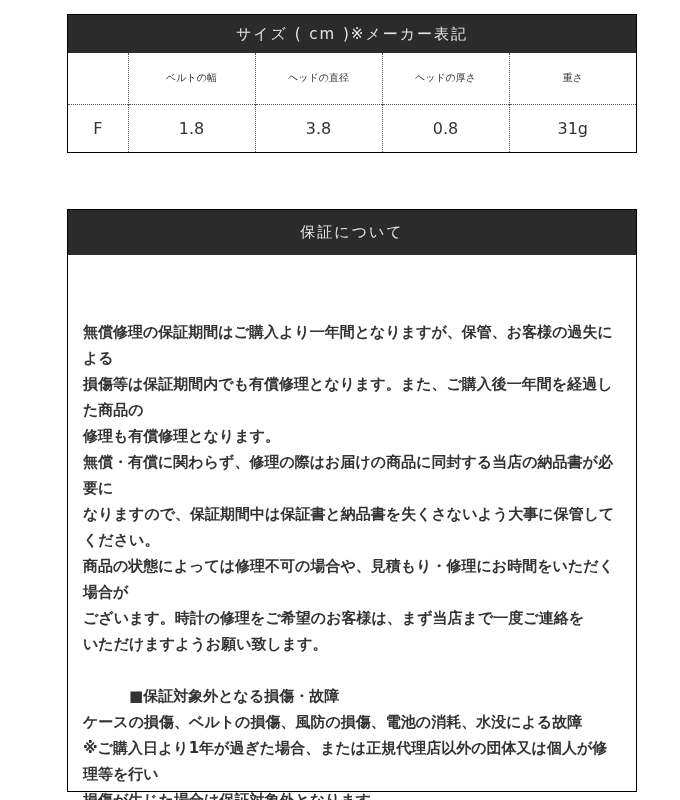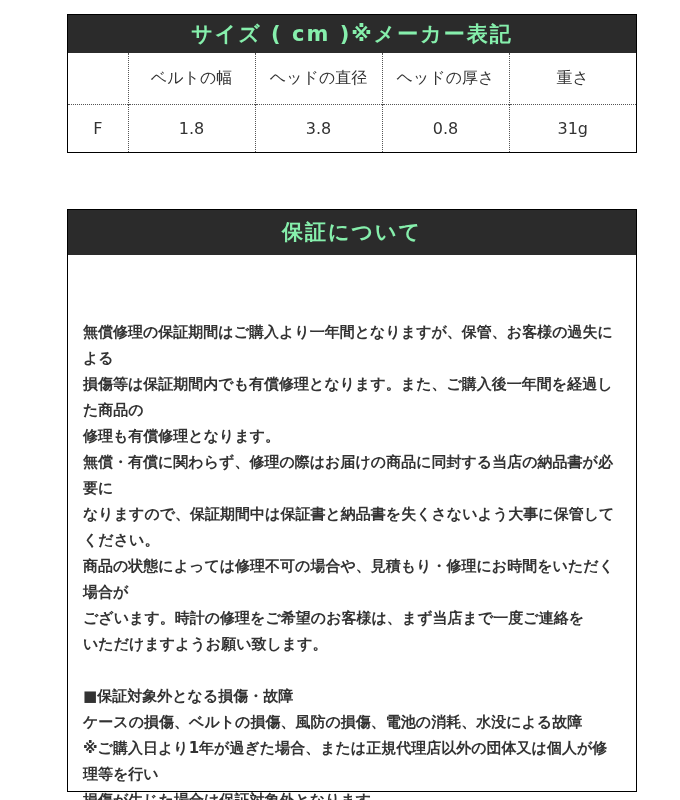--- a/index.html
+++ b/index.html
@@ -12,23 +12,23 @@
   }
   .box {
     position: absolute;
     left: 67px;
     width: 570px;
     border: 1px solid #000000;
     background: #ffffff;
   }
   .box-header {
     background: #2b2b2b;
-    color: #86efac;
-    font-weight: bold;
-    font-size: 21px;
+    color: #e5e5e5;
+    font-weight: normal;
+    font-size: 15px;
     text-align: center;
     letter-spacing: 2px;
   }
   
   #size-box { top: 14px; }
   #size-box .box-header {
     height: 38px;
     line-height: 38px;
   }
   #size-box table {
@@ -37,39 +37,39 @@
     table-layout: fixed;
   }
   #size-box th, #size-box td {
     text-align: center;
     vertical-align: middle;
     font-weight: normal;
     border-left: 1px dotted #555555;
   }
   #size-box th:first-child, #size-box td:first-child { border-left: none; }
   #size-box col.label-col { width: 60px; }
-  #size-box tr.cols-row th { height: 51px; font-size: 16px; }
+  #size-box tr.cols-row th { height: 51px; font-size: 10px; }
   #size-box tr.data-row td {
     height: 48px;
     font-size: 16px;
     border-top: 1px dotted #555555;
   }
   
   #warranty-box { top: 209px; height: 583px; }
   #warranty-box .box-header {
     height: 45px;
     line-height: 45px;
   }
   .warranty-content {
     padding: 64px 16px 0 15px;
     font-size: 15px;
     line-height: 26px;
   }
   .warranty-content .block { white-space: pre-line; font-weight: bold; }
-  .warranty-content .gap-26 { margin-top: 26px; }
+  .warranty-content .gap-26 { margin-top: 26px; margin-left: 46px; }
 </style>
 </head>
 <body>
 
 <div class="box" id="size-box">
   <div class="box-header">サイズ ( cm )※メーカー表記</div>
   <table>
     <colgroup>
       <col class="label-col">
       <col>

